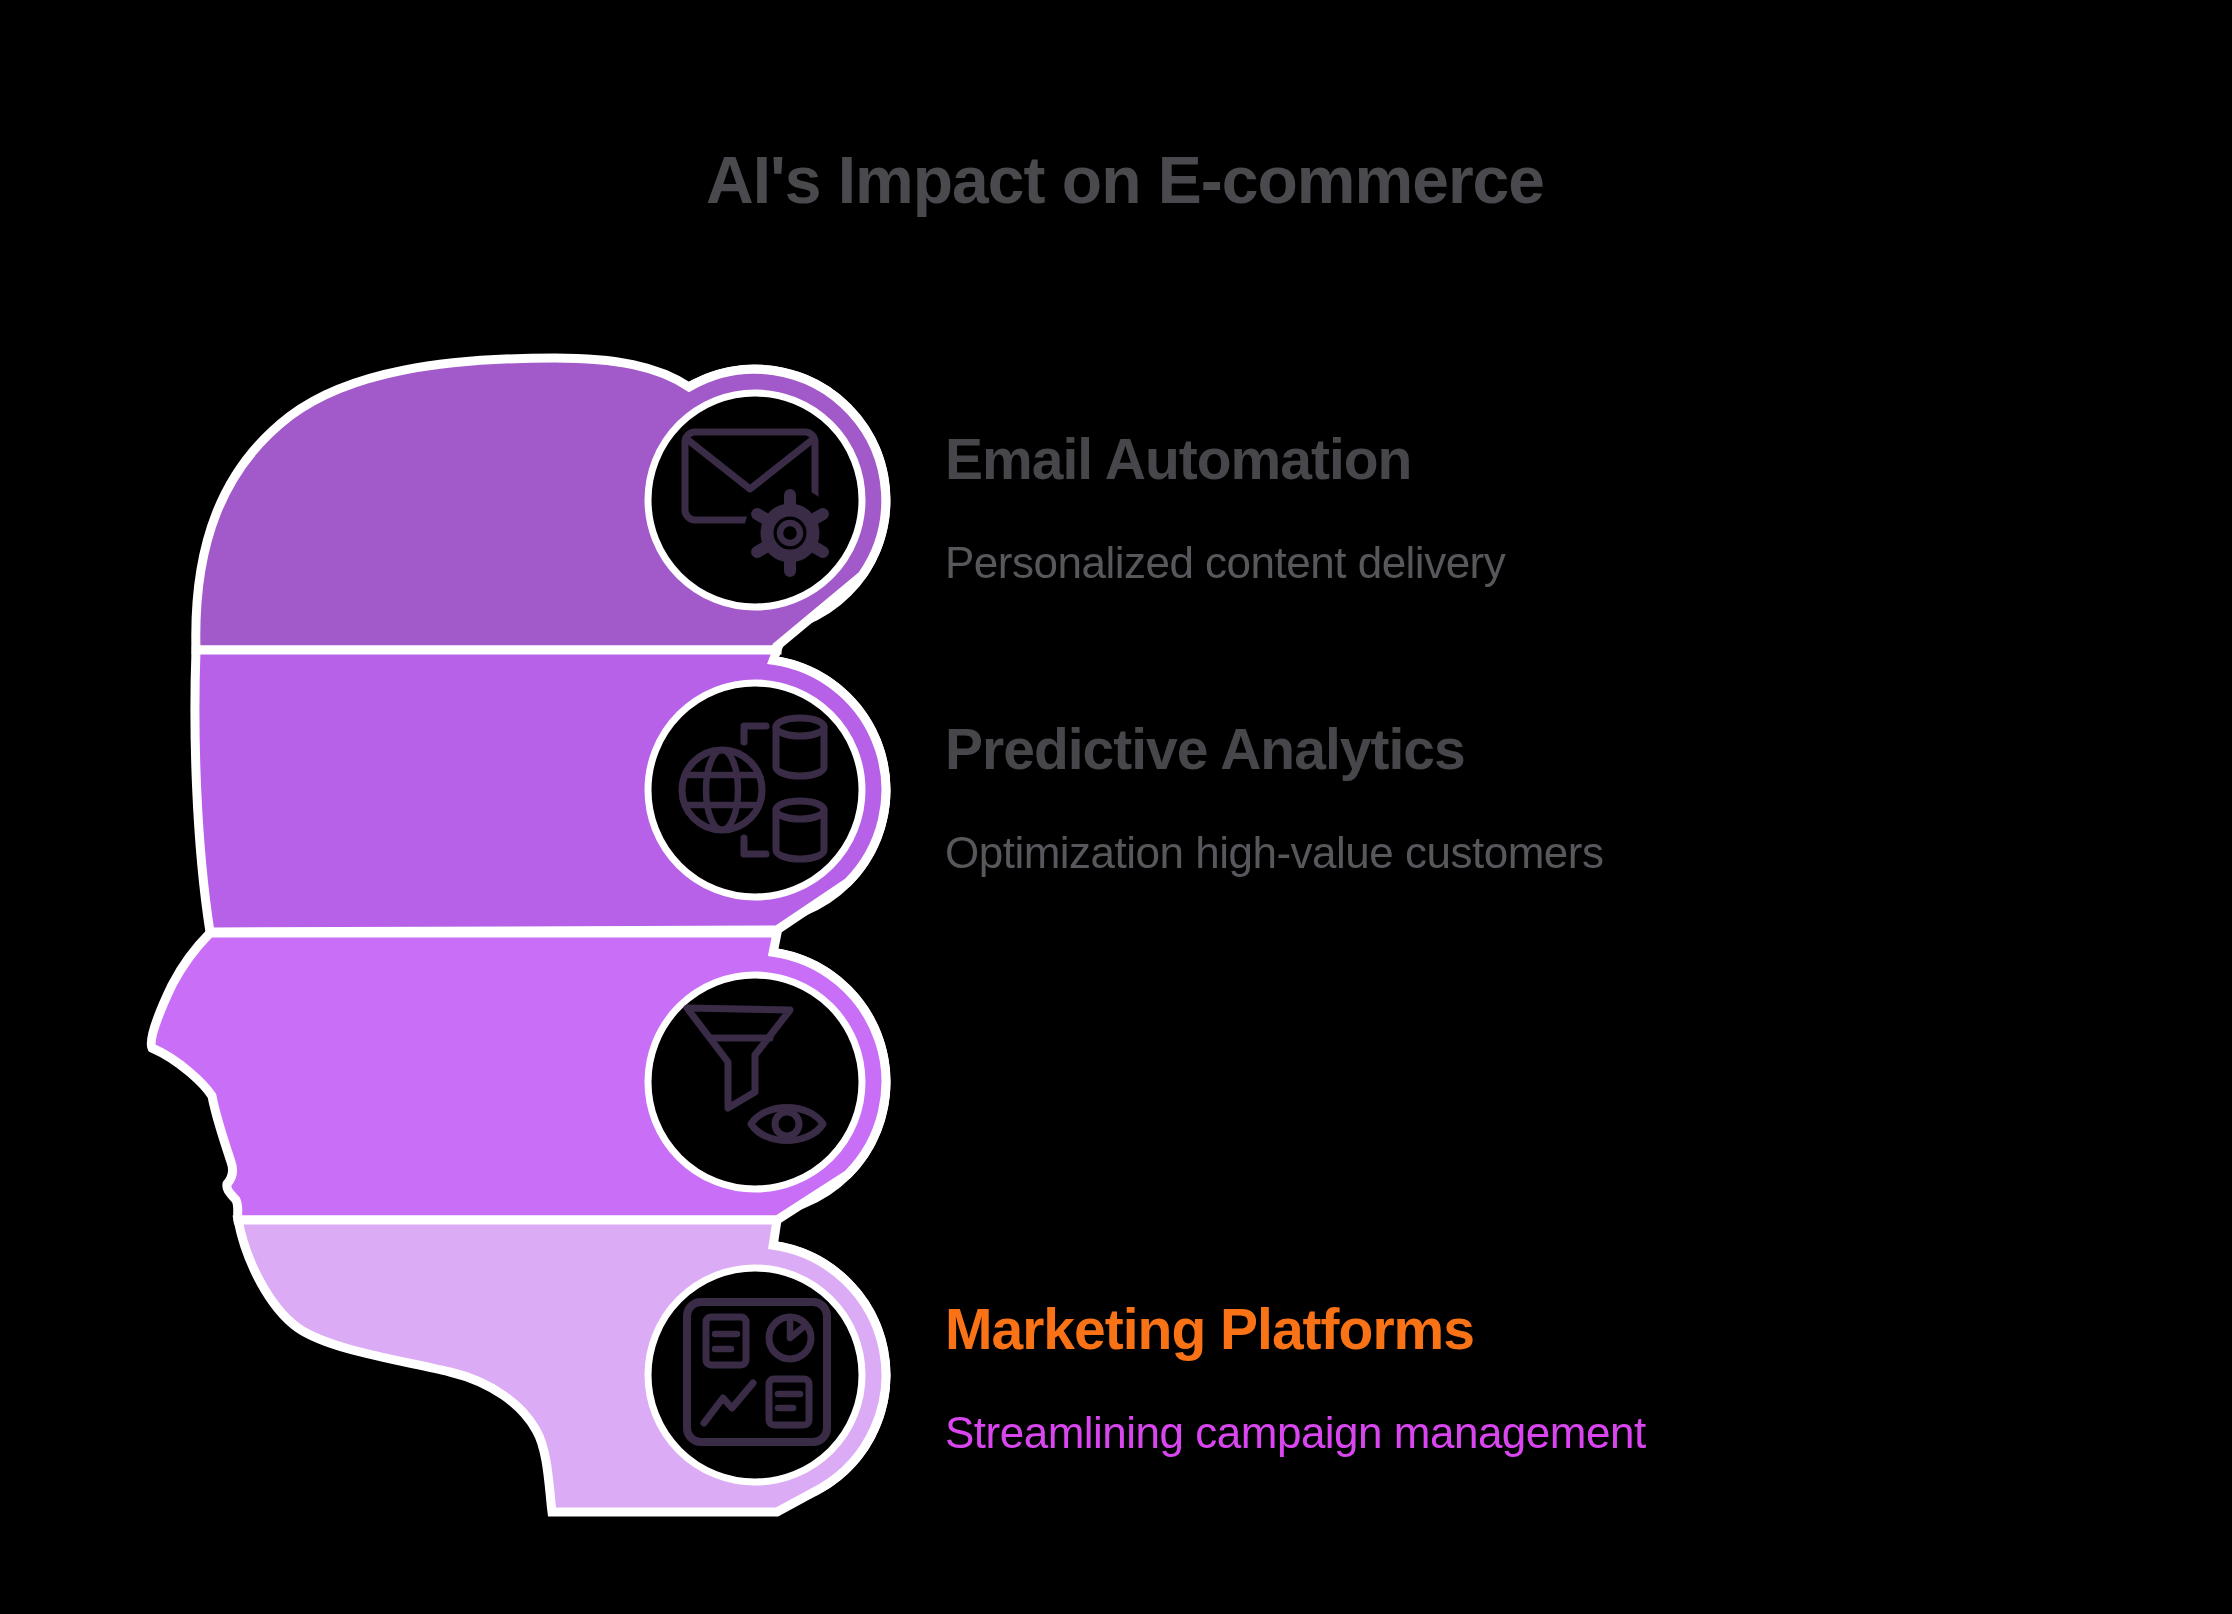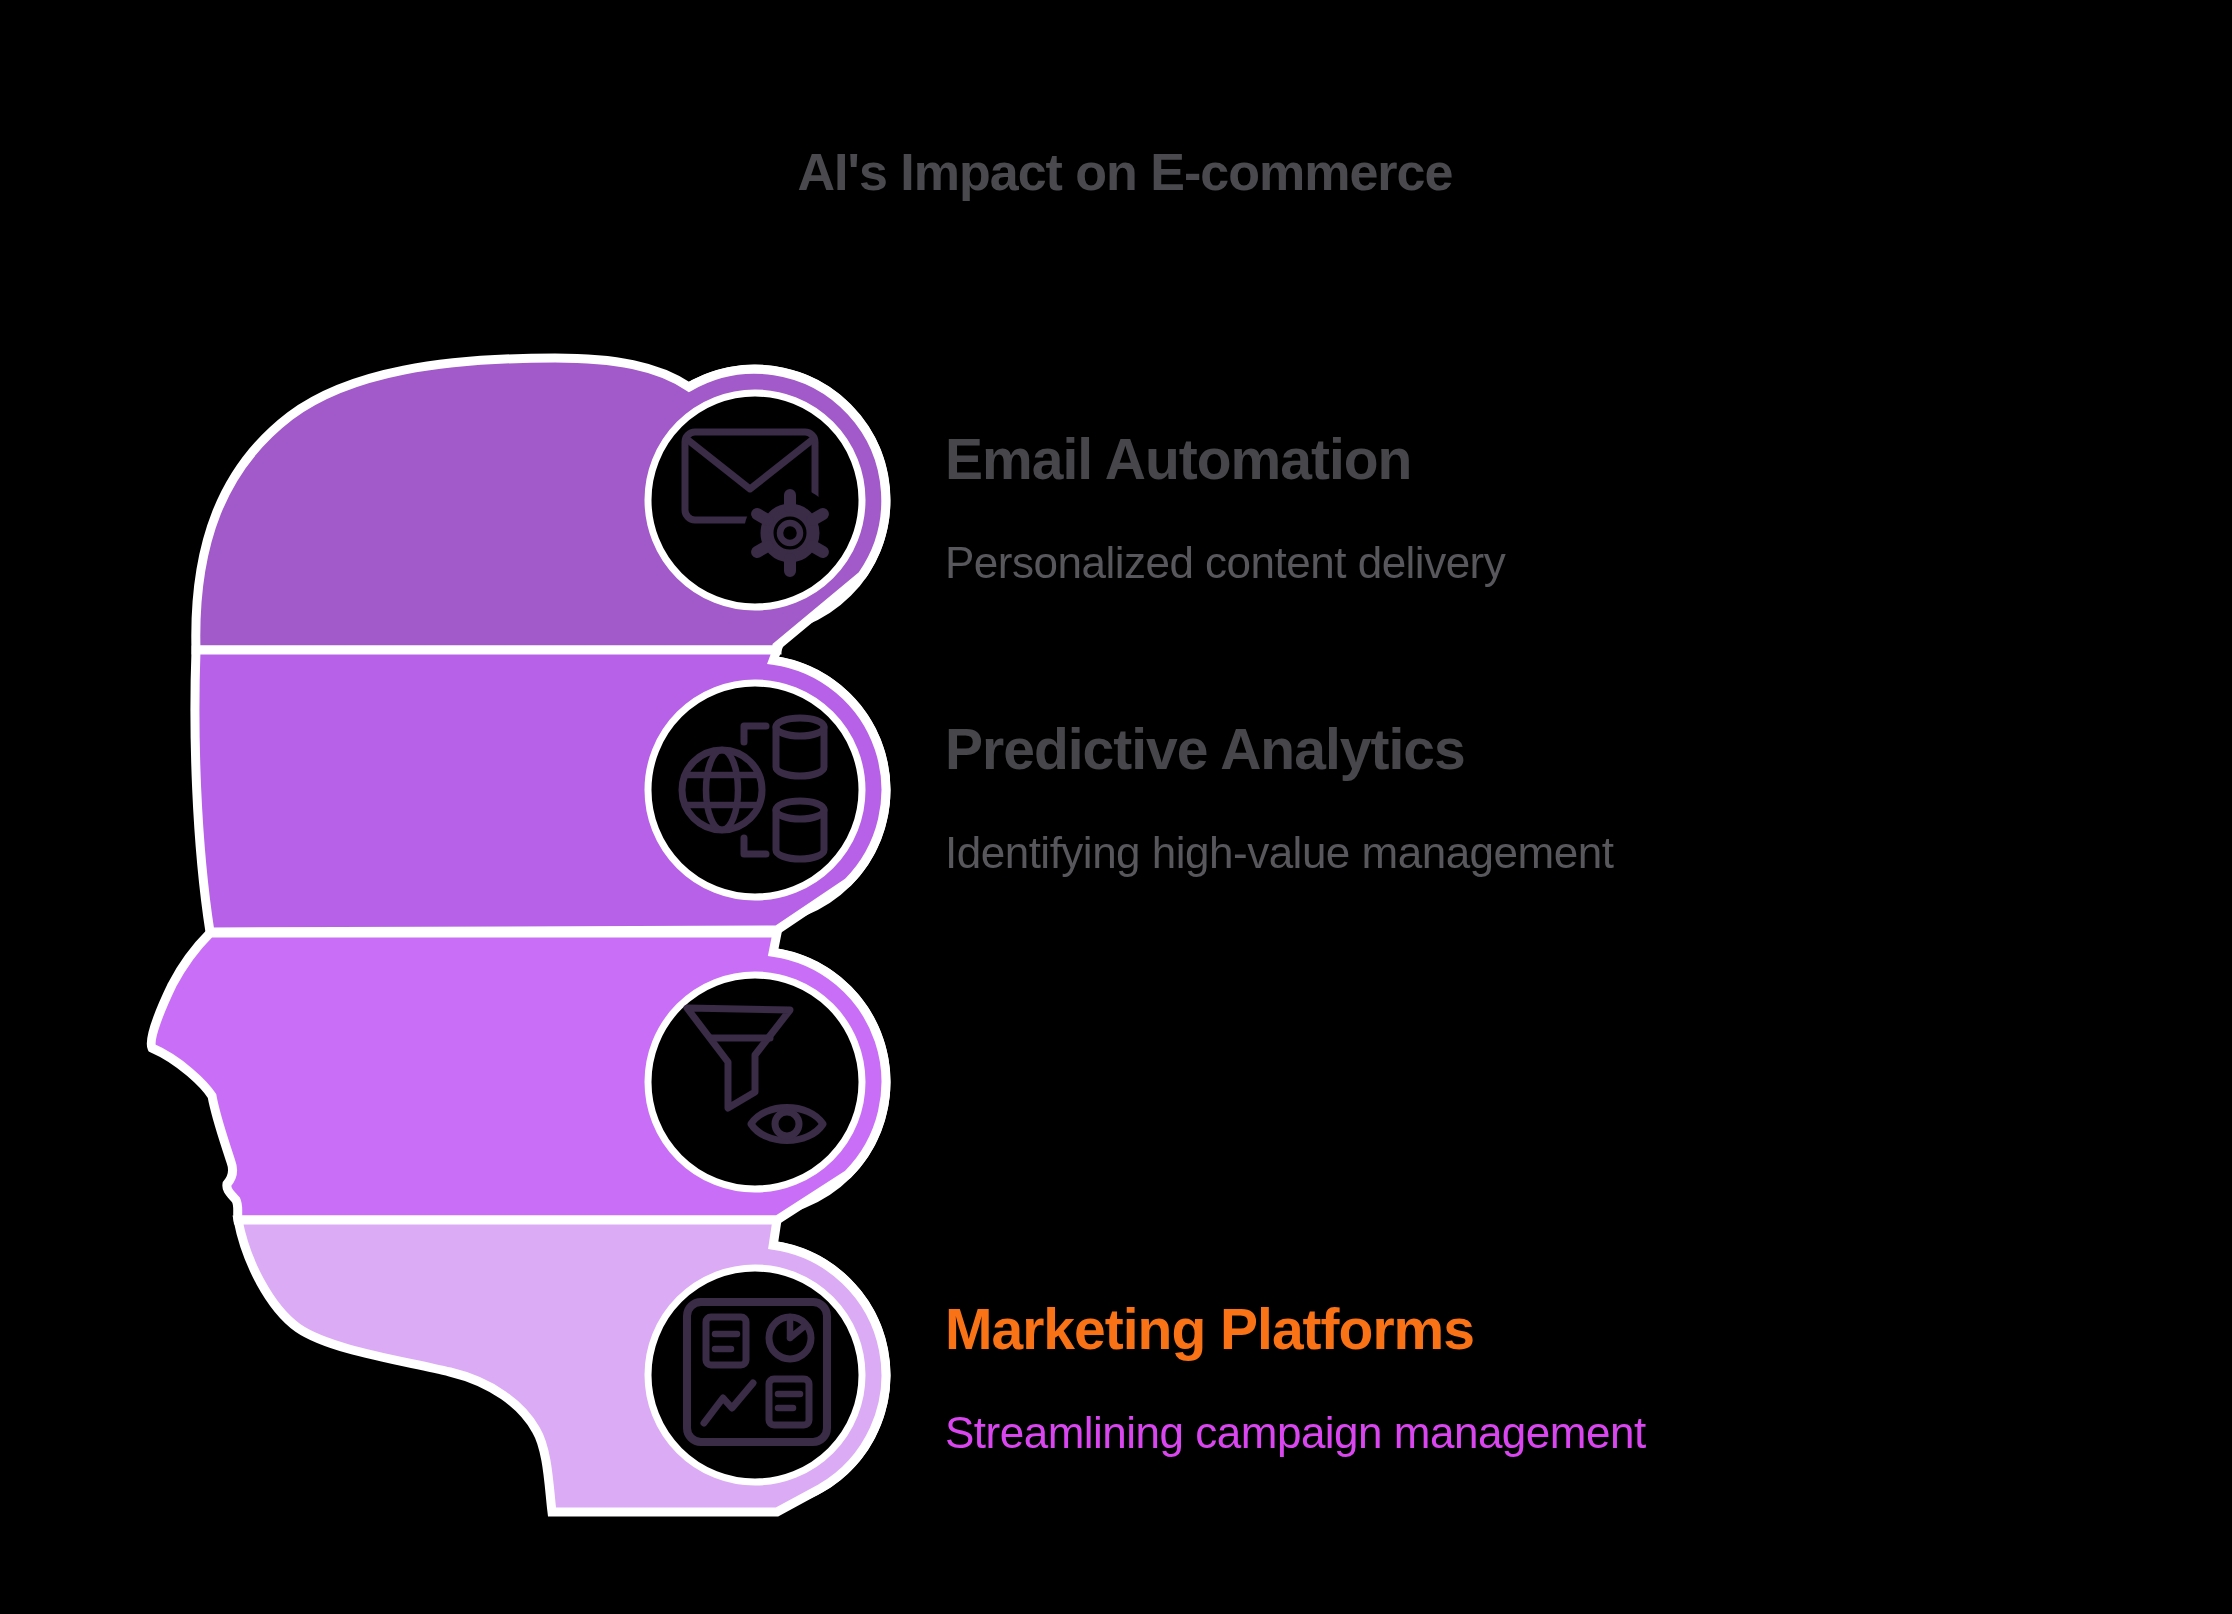--- a/index.html
+++ b/index.html
@@ -1,19 +1,19 @@
 <!DOCTYPE html>
 <html><head>
 <meta charset="utf-8">
 <style>
   html,body{margin:0;padding:0;background:#000;}
   .stage{position:relative;width:2232px;height:1614px;background:#000;overflow:hidden;
          font-family:"Liberation Sans", sans-serif;}
   .page-title{position:absolute;left:560px;top:142px;width:1130px;margin:0;
-              text-align:center;font-size:52px;font-weight:700;letter-spacing:-1px;}
+              text-align:center;font-size:66px;font-weight:700;letter-spacing:-1px;}
   .head-svg{position:absolute;left:0;top:0;}
   .label{position:absolute;left:945px;width:800px;}
   .label .heading{font-size:57px;font-weight:700;letter-spacing:-1px;line-height:1.1;}
   .label .desc{font-size:44px;font-weight:400;letter-spacing:-0.5px;line-height:1.1;margin-top:48px;}
   .band{stroke:#ffffff;stroke-width:9;}
   .bump{fill:#000000;stroke:#ffffff;stroke-width:9;}
   .iconcircle{fill:#000000;stroke:#ffffff;stroke-width:7;}
   .icon *{fill:none;stroke-linecap:round;stroke-linejoin:round;}
   .icon .halo{fill:#000000;stroke:none;}
 </style>
@@ -106,21 +106,21 @@
     </g>
   </svg>
 
   <div class="label" style="top:428px;">
     <div class="heading" style="color: rgb(71, 71, 75);">Email Automation</div>
     <div class="desc" style="color: rgb(87, 87, 92);">Personalized content delivery</div>
   </div>
 
   <div class="label" style="top:718px;">
     <div class="heading" style="color: rgb(71, 71, 75);">Predictive Analytics</div>
-    <div class="desc" style="color: rgb(87, 87, 92);">Identifying high-value management</div>
+    <div class="desc" style="color: rgb(87, 87, 92);">Optimization high-value customers</div>
   </div>
 
 
   <div class="label" style="top:1298px;">
     <div class="heading" style="color: #f97316;">Marketing Platforms</div>
     <div class="desc" style="color: #d946ef;">Streamlining campaign management</div>
   </div>
 
 </div>
 

